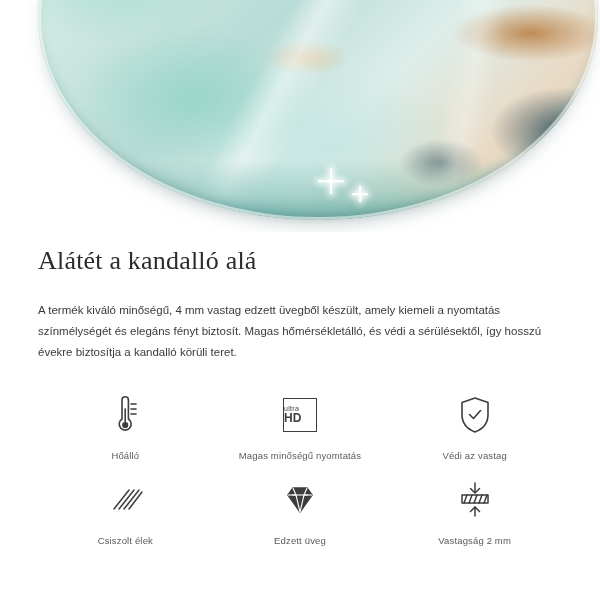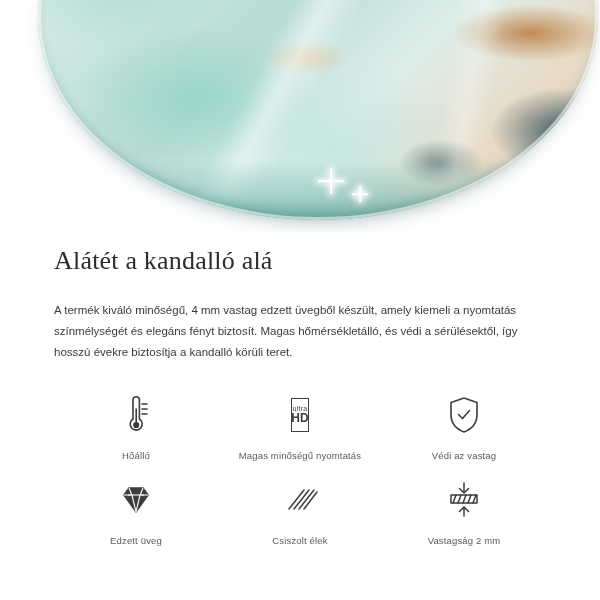--- a/index.html
+++ b/index.html
@@ -109,21 +109,21 @@
   }
   .sparkle::before { width: 26px; height: 1.6px; }
   .sparkle::after  { width: 1.6px; height: 26px; }
   .sparkle.s1 { left: 318px; top: 168px; }
   .sparkle.s2 { left: 352px; top: 186px; width: 16px; height: 16px; }
   .sparkle.s2::before { width: 16px; }
   .sparkle.s2::after  { height: 16px; }
 
   
   .content {
-    padding: 0 54px;
+    padding: 0 38px;
     box-sizing: border-box;
   }
   .headline {
     margin: 0;
     padding-top: 12px;
     font-family: "Liberation Serif", serif;
     font-size: 26px;
     line-height: 1.30;
     font-weight: 400;
     color: #2b2b2b;
@@ -159,27 +159,26 @@
   }
   .feature-label {
     margin-top: 12px;
     font-size: 9.5px;
     color: #5a5a5a;
     text-align: center;
     letter-spacing: 0.15px;
   }
   svg { display: block; }
   .ultra-hd {
-    width: 18px;
+    width: 34px;
     height: 34px;
     border: 1.4px solid #3d3d3d;
     box-sizing: border-box;
     display: flex;
     flex-direction: column;
-    align-items: center;
     justify-content: center;
     line-height: 1.05;
   }
   .ultra-hd .u {
     font-size: 7px;
     letter-spacing: 0.3px;
     color: #3d3d3d;
   }
   .ultra-hd .hd {
     font-size: 12px;
@@ -242,41 +241,41 @@
           <svg width="40" height="44" viewBox="0 0 40 44" fill="none" stroke="#3d3d3d" stroke-width="1.6" stroke-linecap="round" stroke-linejoin="round">
             <path d="M20 5l13 4.4v12.2C33 30.6 27 36.4 20 39c-7-2.6-13-8.4-13-17.4V9.4z"></path>
             <path d="M14.5 21.5l4 4 7-8"></path>
           </svg>
         </div>
         <div class="feature-label">Védi az vastag</div>
       </div>
 
       <div class="feature">
         <div class="feature-icon">
+          <svg width="40" height="34" viewBox="0 0 40 34" fill="none" stroke="#3d3d3d" stroke-width="1.5" stroke-linecap="round">
+            <path d="M9 26L24 7"></path>
+            <path d="M14 26L29 7"></path>
+            <path d="M19 26L34 7"></path>
+            <path d="M24 26L37 9"></path>
+          </svg>
+        </div>
+        <div class="feature-label">Csiszolt élek</div>
+      </div>
+
+      <div class="feature">
+        <div class="feature-icon">
           <svg width="40" height="40" viewBox="0 0 40 40" fill="none" stroke="#3d3d3d" stroke-width="1.5" stroke-linejoin="round">
             <path d="M8 15l5-7h14l5 7-12 17z" fill="#3d3d3d" stroke="#3d3d3d"></path>
             <path d="M8 15h24" stroke="#ffffff" stroke-width="1.1"></path>
             <path d="M13 8l3 7-4 0" stroke="#ffffff" stroke-width="1.1"></path>
             <path d="M27 8l-3 7 4 0" stroke="#ffffff" stroke-width="1.1"></path>
             <path d="M16 15l4 17 4-17" stroke="#ffffff" stroke-width="1.1"></path>
           </svg>
         </div>
         <div class="feature-label">Edzett üveg</div>
-      </div>
-
-      <div class="feature">
-        <div class="feature-icon">
-          <svg width="40" height="34" viewBox="0 0 40 34" fill="none" stroke="#3d3d3d" stroke-width="1.5" stroke-linecap="round">
-            <path d="M9 26L24 7"></path>
-            <path d="M14 26L29 7"></path>
-            <path d="M19 26L34 7"></path>
-            <path d="M24 26L37 9"></path>
-          </svg>
-        </div>
-        <div class="feature-label">Csiszolt élek</div>
       </div>
 
       <div class="feature">
         <div class="feature-icon">
           <svg width="44" height="42" viewBox="0 0 44 42" fill="none" stroke="#3d3d3d" stroke-width="1.5" stroke-linecap="round" stroke-linejoin="round">
             <path d="M22 4v9"></path>
             <path d="M17.5 9.5L22 14l4.5-4.5"></path>
             <rect x="9" y="16" width="26" height="8"></rect>
             <path d="M11 24l3-8M16 24l3-8M21 24l3-8M26 24l3-8M31 24l3-8"></path>
             <path d="M22 37v-9"></path>

